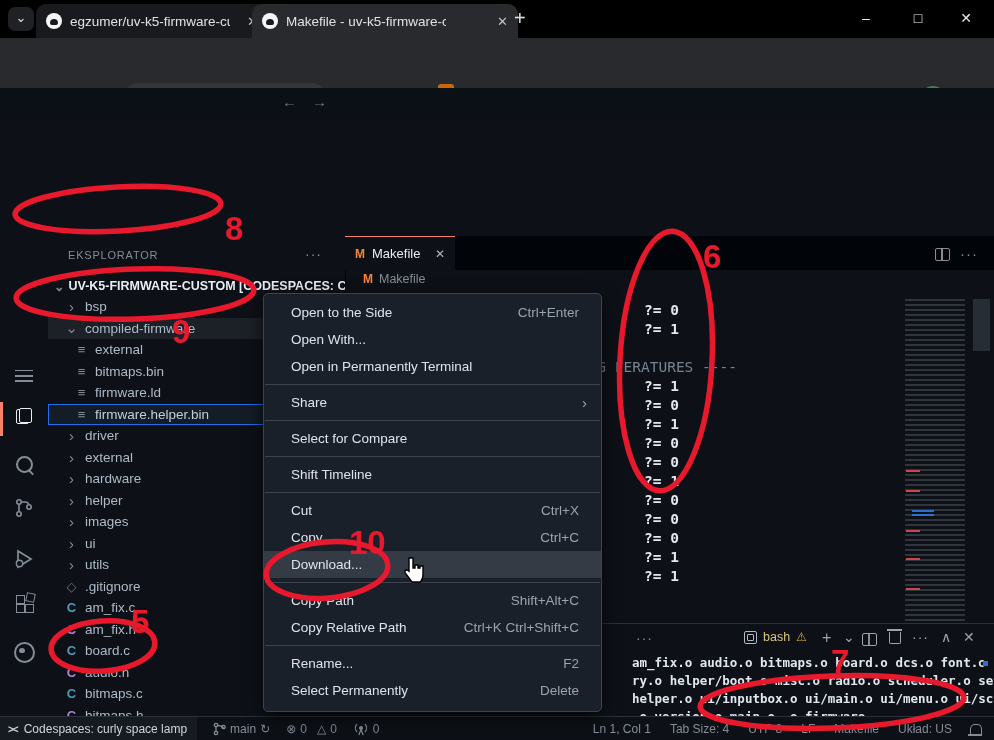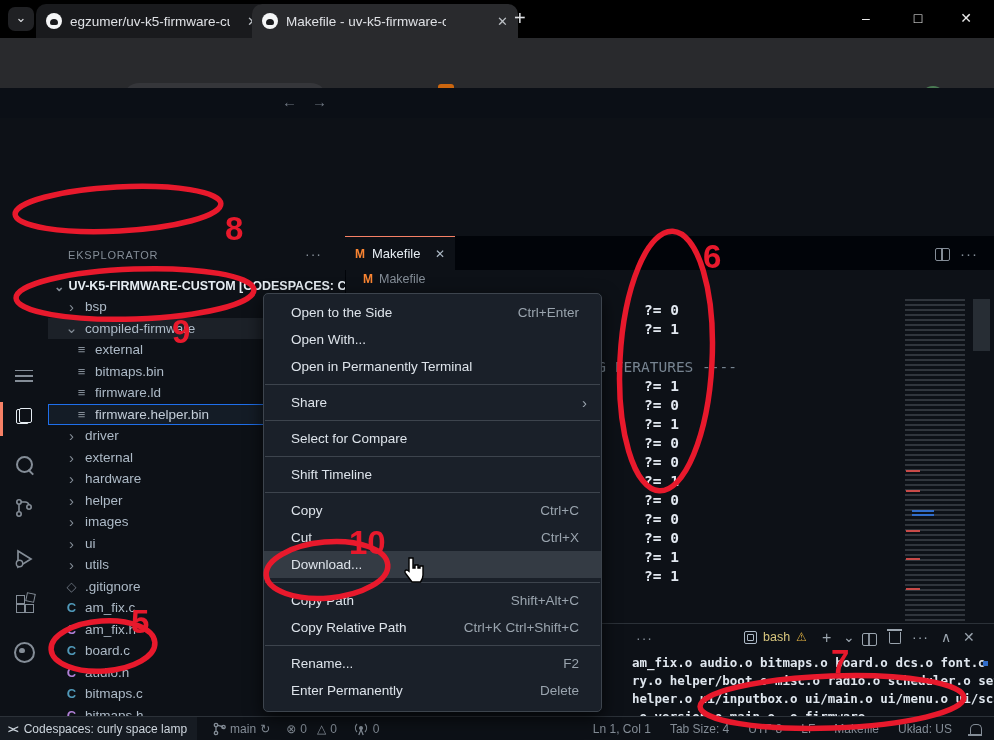--- a/index.html
+++ b/index.html
@@ -623,29 +623,29 @@
     <span class="mi-label">Shift Timeline</span>
     <span class="mi-shortcut"></span>
   </div>
 
   <div class="menu-item separator">
     <span class="mi-label"></span>
     <span class="mi-shortcut"></span>
   </div>
 
   <div class="menu-item">
+    <span class="mi-label">Cut</span>
+    <span class="mi-shortcut">Ctrl+X</span>
+  </div>
+
+  <div class="menu-item">
     <span class="mi-label">Copy</span>
     <span class="mi-shortcut">Ctrl+C</span>
   </div>
 
-  <div class="menu-item">
-    <span class="mi-label">Cut</span>
-    <span class="mi-shortcut">Ctrl+X</span>
-  </div>
-
   <div class="menu-item hovered">
     <span class="mi-label">Download...</span>
     <span class="mi-shortcut"></span>
   </div>
 
   <div class="menu-item separator">
     <span class="mi-label"></span>
     <span class="mi-shortcut"></span>
   </div>
 
@@ -663,21 +663,21 @@
     <span class="mi-label"></span>
     <span class="mi-shortcut"></span>
   </div>
 
   <div class="menu-item">
     <span class="mi-label">Rename...</span>
     <span class="mi-shortcut">F2</span>
   </div>
 
   <div class="menu-item">
-    <span class="mi-label">Enter Permanently</span>
+    <span class="mi-label">Select Permanently</span>
     <span class="mi-shortcut">Delete</span>
   </div>
 </div>
 </div>
 
 <svg id="annot" class="abs" width="994" height="740">
   <g fill="none" stroke="#e8192c" stroke-width="5.5" stroke-linecap="round">
     <ellipse cx="118" cy="209" rx="103" ry="22" transform="rotate(-3 118 209)"></ellipse>
     <ellipse cx="135" cy="294" rx="119" ry="25" transform="rotate(-2 135 294)"></ellipse>
     <ellipse cx="103" cy="646" rx="52" ry="25" transform="rotate(-4 103 646)"></ellipse>

